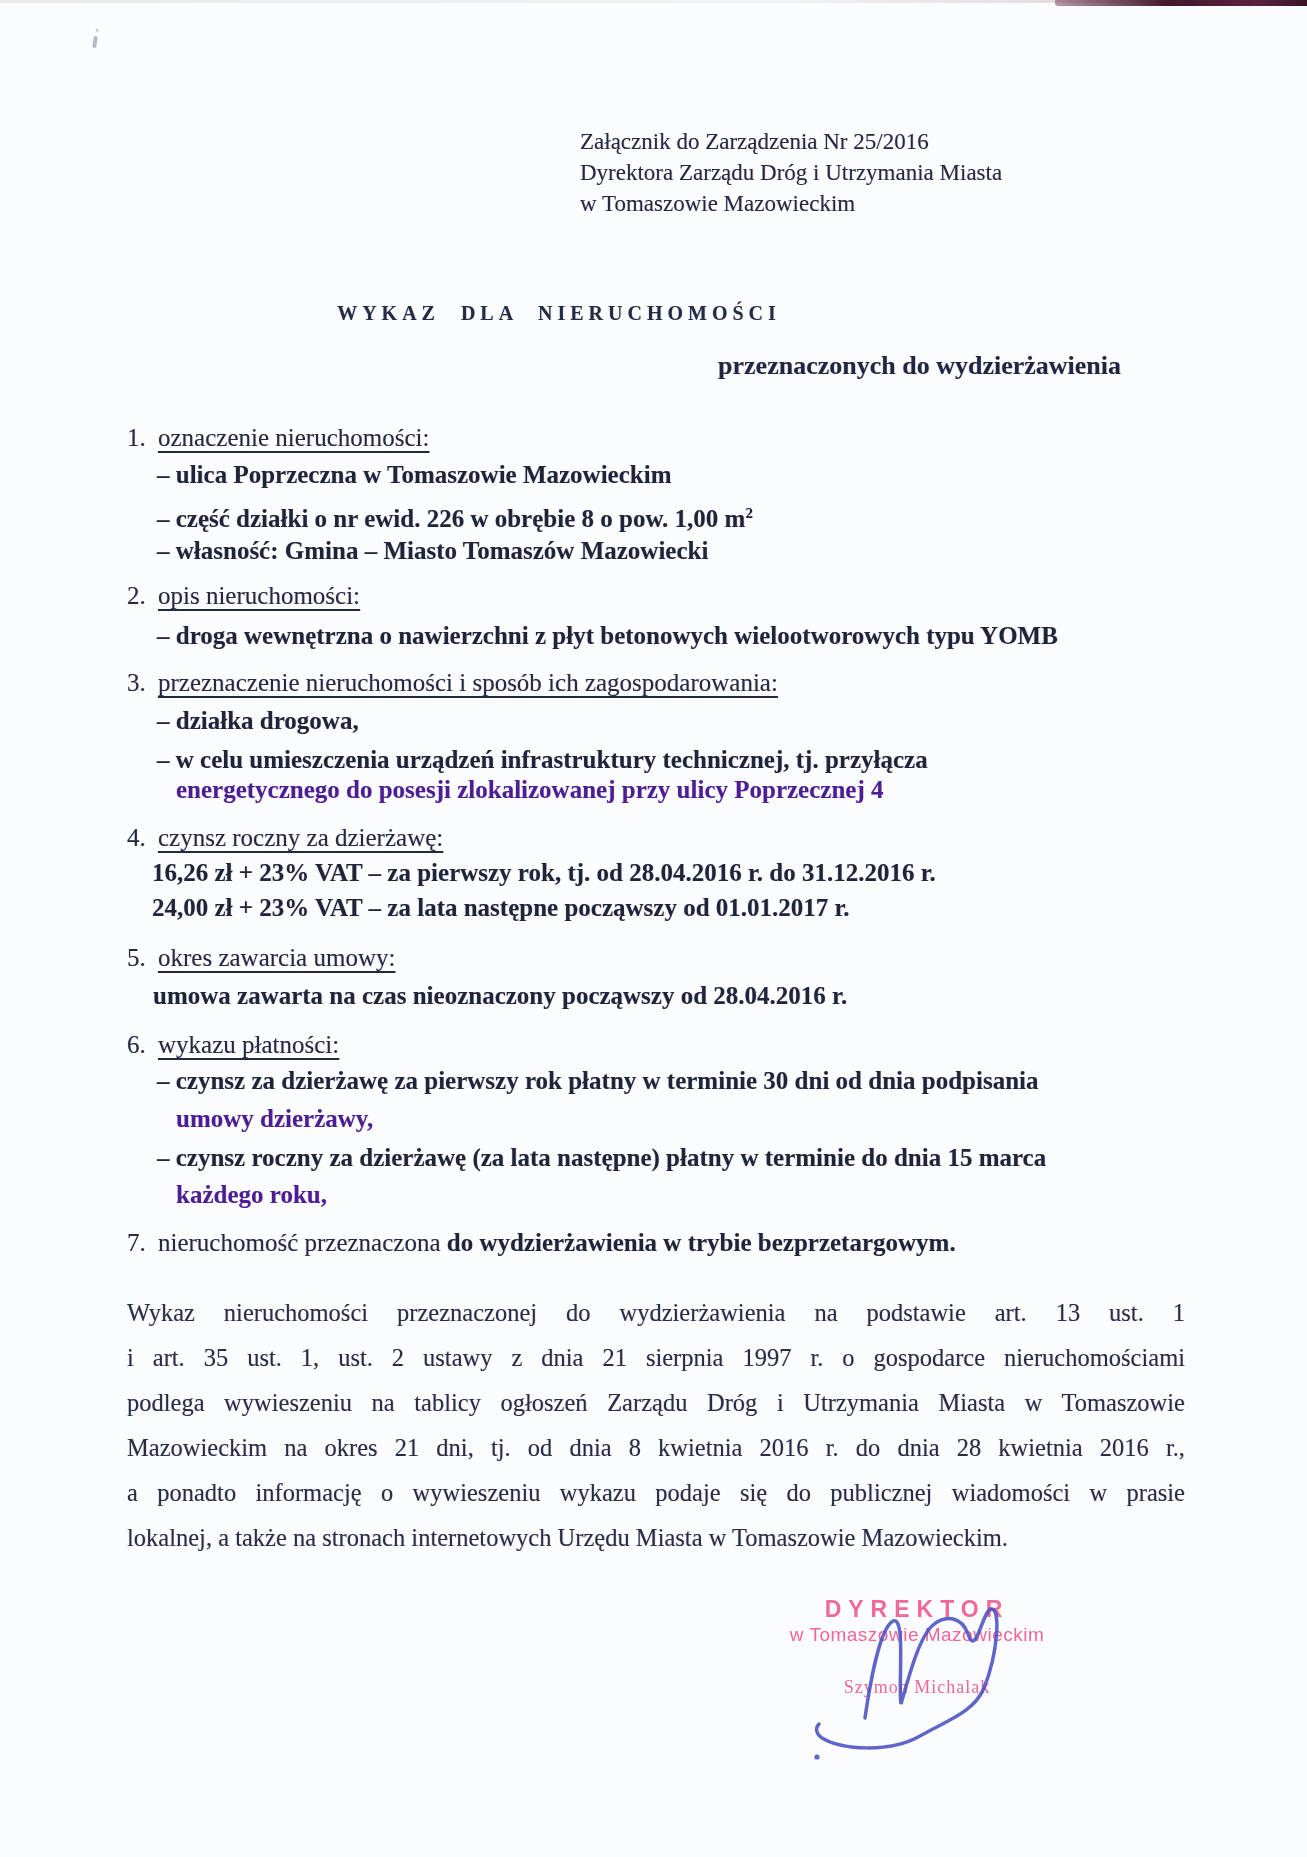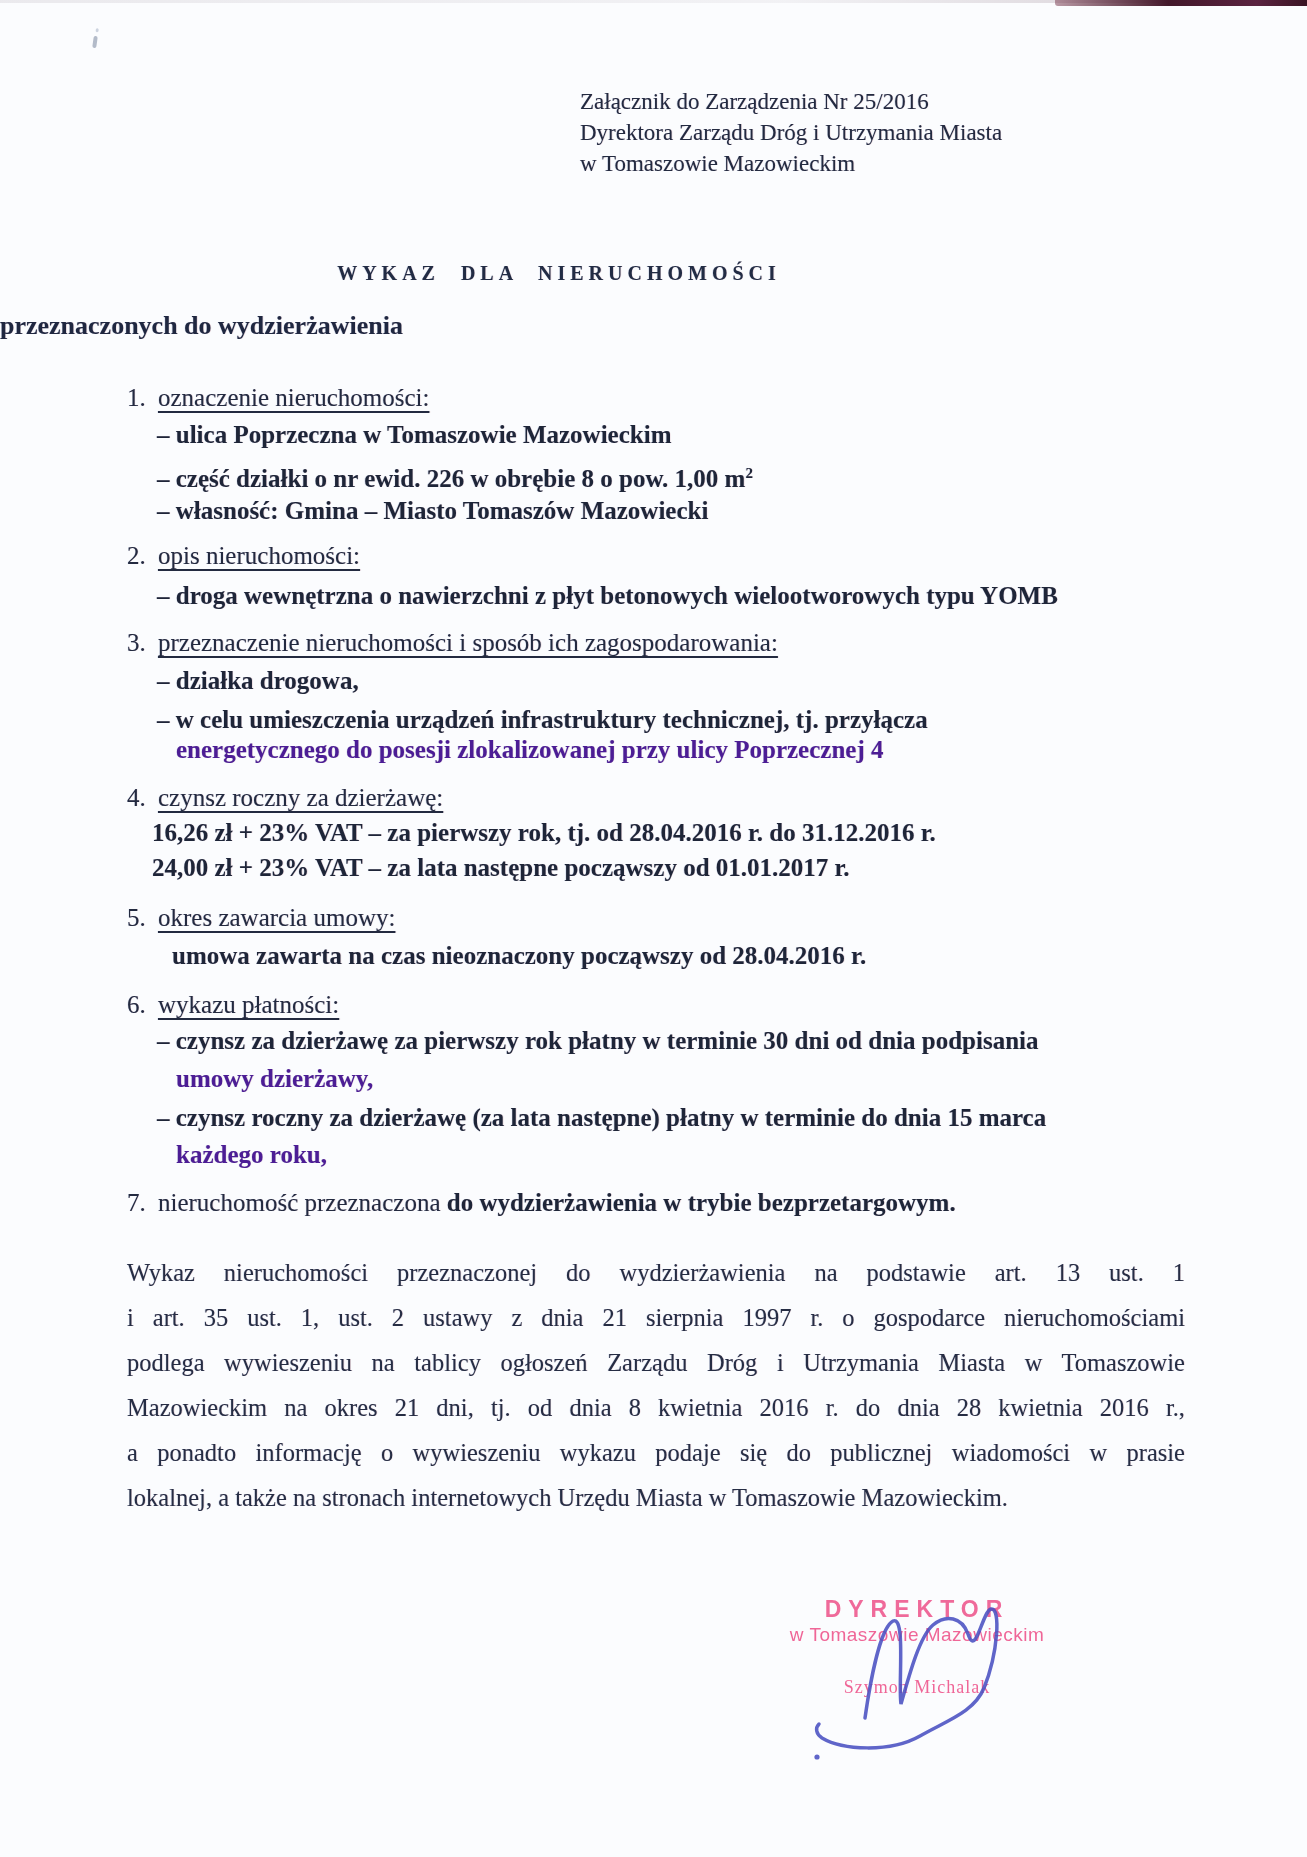--- a/index.html
+++ b/index.html
@@ -15,28 +15,28 @@
   .scan-top-line{position:absolute;top:0;left:0;width:100%;height:3px;
     background:linear-gradient(to right, rgba(90,70,90,0.10), rgba(90,70,90,0.06) 60%, rgba(90,50,70,0.25));}
   .scan-strip{position:absolute;top:0;right:0;width:252px;height:6px;
     background:linear-gradient(to right, rgba(130,70,90,0.55), #43182a 45%, #5a2340 80%, #3a1423);
     border-bottom-left-radius:3px;}
   .ink-speck{position:absolute;left:93px;top:36px;width:4px;height:12px;
     border-radius:2px;background:#96a0b4;opacity:.7;transform:rotate(8deg);}
   .ink-speck::after{content:"";position:absolute;top:-8px;left:1px;width:3px;height:4px;
     border-radius:50%;background:#b9c2d2;}
 
-  .ink{ text-shadow:0.6px 0 rgba(160,60,80,0.18), -0.6px 0 rgba(50,90,160,0.18); }
+  .ink{ text-shadow:0.6px 0 rgba(160,60,80,0.18), -0.6px 0 rgba(50,90,160,0.18);margin-top:40px; }
 
   .header-block{position:absolute;left:580px;top:86px;font-size:23px;line-height:31px;}
 
   .title{position:absolute;left:0;top:262px;width:1118px;text-align:center;
     font-size:20px;font-weight:bold;letter-spacing:5px;word-spacing:11px;color:#222c44;}
-  .subtitle{position:absolute;left:0;top:311px;width:1105px;text-align:left;
-    font-size:26px;font-weight:bold;color:#1f2740;}
+  .subtitle{position:absolute;left:0;top:311px;width:1105px;text-align:right;
+    font-size:26px;font-weight:bold;color:#1f2740;padding-left:16px;}
 
   .row{position:absolute;left:127px;font-size:25px;line-height:30px;white-space:nowrap;}
   .row .num{display:inline-block;width:31px;}
   .row.sub{left:157px;font-weight:bold;color:#1e2538;}
   .row.sub2{left:176px;font-weight:bold;color:#4c1d95;}
   .heading{text-decoration:underline;text-decoration-thickness:1.5px;text-underline-offset:5px;}
   .bold{font-weight:bold;color:#1e2538;}
   sup{font-size:15px;}
 
   .para-line{position:absolute;left:127px;width:1058px;font-size:24.5px;line-height:30px;
@@ -90,21 +90,21 @@
 
 <div class="row ink" style="top:783px">
   <span class="num">4.</span><span class="heading">czynsz roczny za dzierżawę:</span>
 </div>
 <div class="row sub ink" style="top:818px;left:152px">16,26 zł + 23% VAT – za pierwszy rok, tj. od 28.04.2016 r. do 31.12.2016 r.</div>
 <div class="row sub ink" style="top:853px;left:152px">24,00 zł + 23% VAT – za lata następne począwszy od 01.01.2017 r.</div>
 
 <div class="row ink" style="top:903px">
   <span class="num">5.</span><span class="heading">okres zawarcia umowy:</span>
 </div>
-<div class="row sub ink" style="top:941px;left:172px">umowa zawarta na czas nieoznaczony począwszy od 28.04.2016 r.</div>
+<div class="row sub ink" style="top:941px;left:153px">umowa zawarta na czas nieoznaczony począwszy od 28.04.2016 r.</div>
 
 <div class="row ink" style="top:990px">
   <span class="num">6.</span><span class="heading">wykazu płatności:</span>
 </div>
 <div class="row sub ink" style="top:1026px">– czynsz za dzierżawę za pierwszy rok płatny w terminie 30 dni od dnia podpisania</div>
 <div class="row sub2 ink" style="top:1064px">umowy dzierżawy,</div>
 <div class="row sub ink" style="top:1103px">– czynsz roczny za dzierżawę (za lata następne) płatny w terminie do dnia 15 marca</div>
 <div class="row sub2 ink" style="top:1140px">każdego roku,</div>
 
 <div class="row ink" style="top:1188px">

